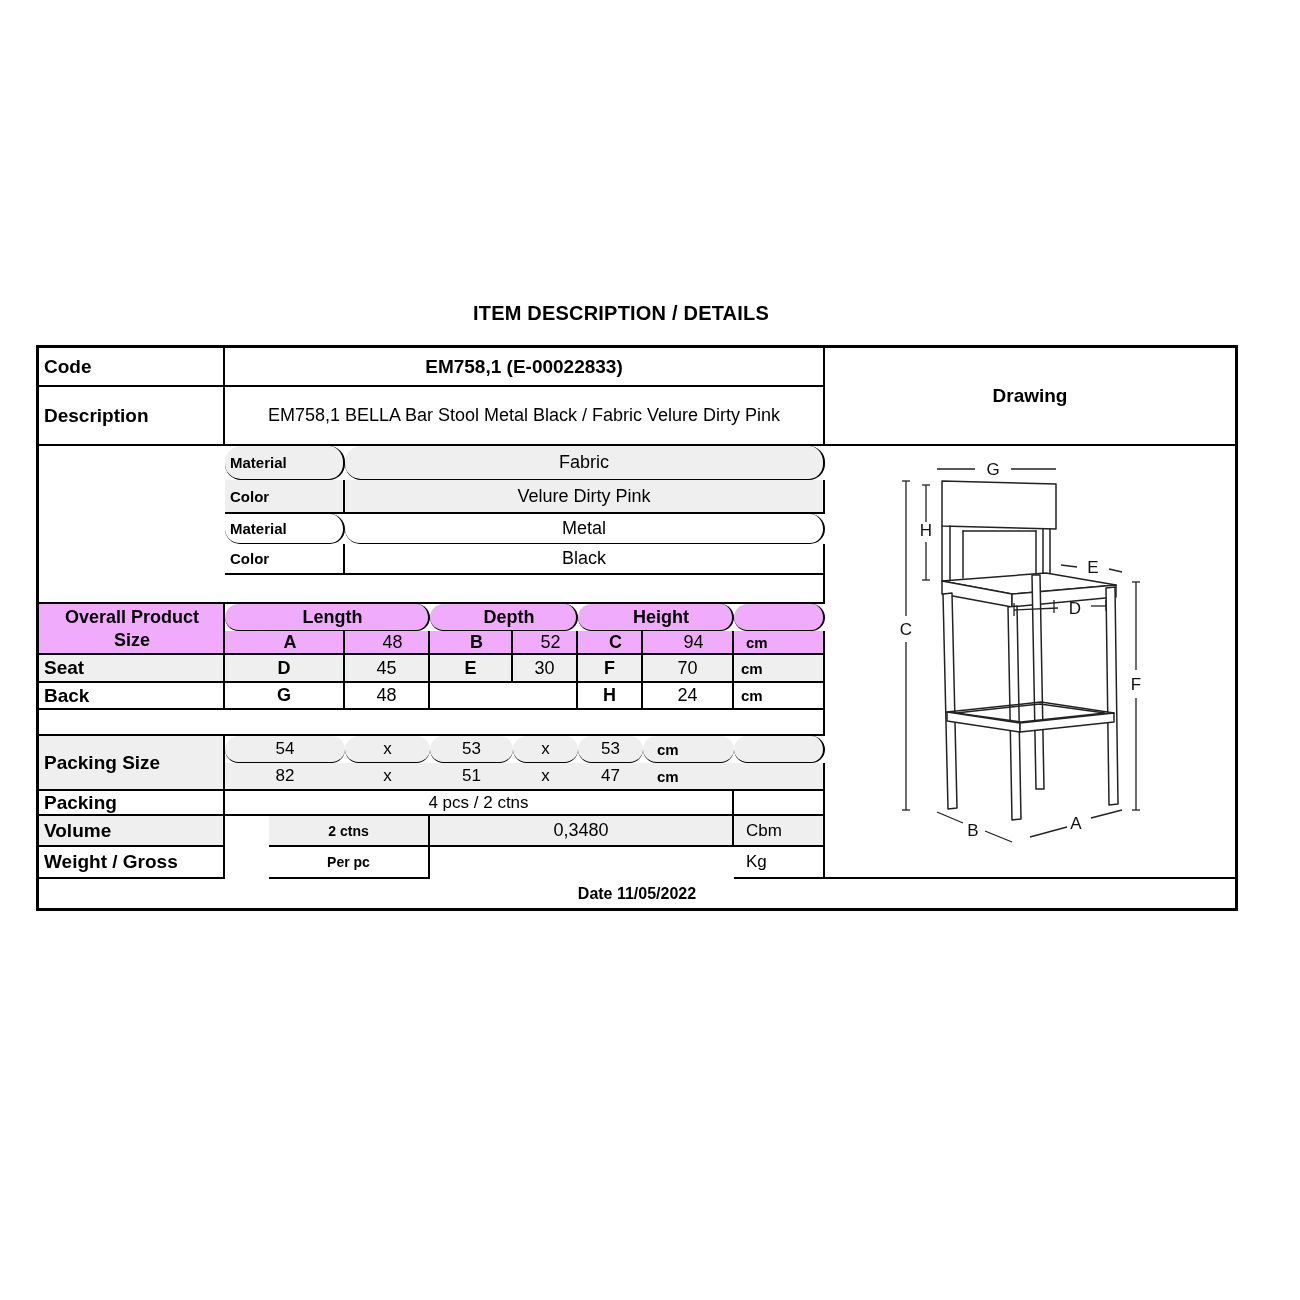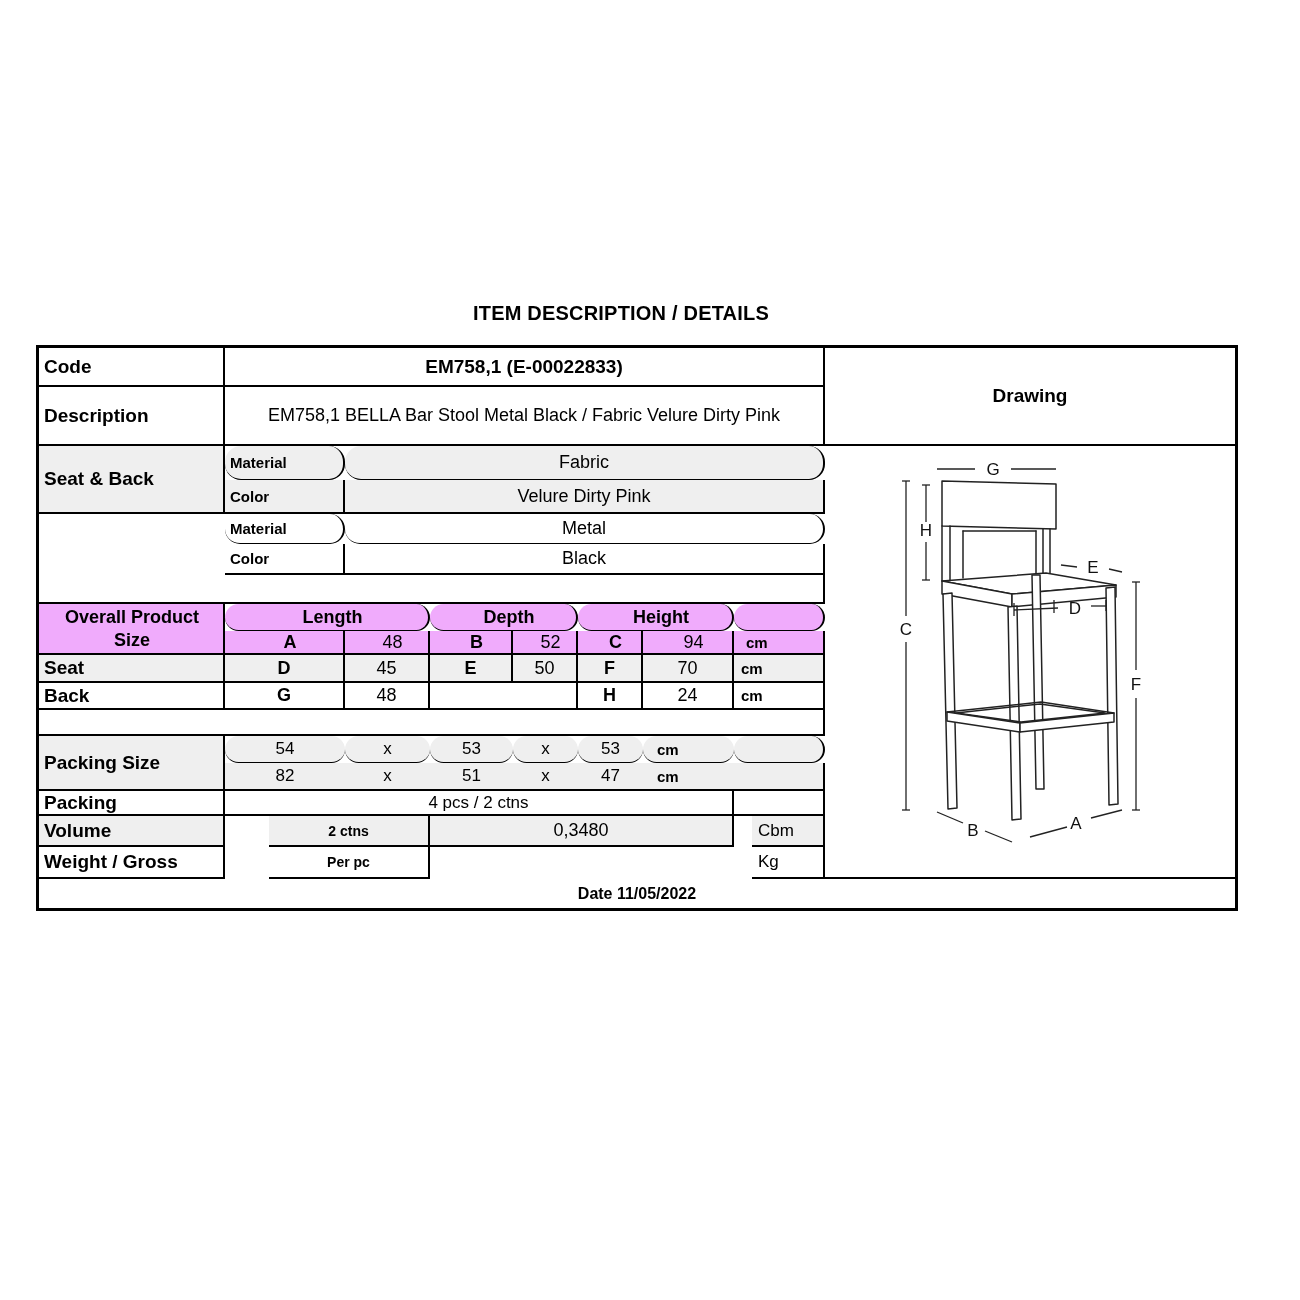--- a/index.html
+++ b/index.html
@@ -17,21 +17,21 @@
   .sub{justify-content:flex-start;padding-left:5px;font-weight:700;font-size:15px;}
   .vbold{font-weight:700;font-size:19px;}
   .hdr{font-weight:700;font-size:19px;}
   .desc{text-align:center;padding:0 30px;line-height:1.35;}
   .ctrlbl{font-weight:700;font-size:18px;text-align:center;line-height:1.25;padding:0 10px;}
   .key{font-weight:700;}
   .unit{justify-content:flex-start;padding-left:7px;font-weight:700;font-size:15px;}
   .unitcm{justify-content:flex-start;padding-left:14px;font-weight:700;font-size:15px;}
   .pk{font-size:17px;}
   .smb{font-weight:700;font-size:14px;margin-left:44px;}
-  .u2{justify-content:flex-start;padding-left:6px;font-size:17px;margin-left:18px;}
+  .u2{justify-content:flex-start;padding-left:12px;font-size:17px;}
   .datec{font-weight:700;font-size:16px;}
   .gray{background:#efefef;}
   .ylw{background:#f0abfc;padding-left:12px;}
   .bb1{border-bottom-width:1px;border-radius:16px;}
   .nbr{border-right:none;}
   .nbb{border-bottom:none;}
   .draw{padding:0;align-items:stretch;justify-content:stretch;}
   .draw svg{display:block;width:100%;height:100%;}
   svg text{font-family:"Liberation Sans",sans-serif;font-size:17px;fill:#111;}
 </style>
@@ -44,21 +44,20 @@
 
   <div class="spec-table">
 
     <div class="c lbl" style="grid-area:1/1/2/2">Code</div>
     <div class="c vbold" style="grid-area:1/2/2/9">EM758,1 (E-00022833)</div>
     <div class="c lbl" style="grid-area:2/1/3/2">Description</div>
 
     <div class="c hdr nbr" style="grid-area:1/9/3/10">Drawing</div>
     <div class="c desc" style="grid-area:2/2/3/9">EM758,1 BELLA Bar Stool Metal Black / Fabric Velure Dirty Pink</div>
 
-    <div class="c lbl gray" style="grid-area:3/1/5/2">Seat &amp; Back</div>
     <div class="c sub gray bb1" style="grid-area:3/2/4/3">Material</div>
     <div class="c gray bb1" style="grid-area:3/3/4/9">Fabric</div>
     <div class="c sub gray" style="grid-area:4/2/5/3">Color</div>
     <div class="c gray" style="grid-area:4/3/5/9">Velure Dirty Pink</div>
 
     <div class="c draw nbr" style="grid-area:3/9/18/10">
       <svg viewBox="0 0 410 431" preserveAspectRatio="xMidYMid meet">
         <g stroke="#222" stroke-width="1.5" fill="#ffffff" stroke-linejoin="round" stroke-linecap="round">
 
           <polygon points="117,35 231,38 231,83 117,80"></polygon>
@@ -151,21 +150,21 @@
     <div class="c key ylw" style="grid-area:9/4/10/5">B</div>
     <div class="c ylw" style="grid-area:9/5/10/6">52</div>
     <div class="c key ylw" style="grid-area:9/6/10/7">C</div>
     <div class="c ylw" style="grid-area:9/7/10/8">94</div>
     <div class="c unit ylw" style="grid-area:9/8/10/9">cm</div>
 
     <div class="c lbl gray" style="grid-area:10/1/11/2">Seat</div>
     <div class="c key gray" style="grid-area:10/2/11/3">D</div>
     <div class="c gray" style="grid-area:10/3/11/4">45</div>
     <div class="c key gray" style="grid-area:10/4/11/5">E</div>
-    <div class="c gray" style="grid-area:10/5/11/6">50</div>
+    <div class="c gray" style="grid-area:10/5/11/6">30</div>
     <div class="c key gray" style="grid-area:10/6/11/7">F</div>
     <div class="c gray" style="grid-area:10/7/11/8">70</div>
     <div class="c unit gray" style="grid-area:10/8/11/9">cm</div>
 
     <div class="c lbl" style="grid-area:11/1/12/2">Back</div>
     <div class="c key" style="grid-area:11/2/12/3">G</div>
     <div class="c" style="grid-area:11/3/12/4">48</div>
     <div class="c" style="grid-area:11/4/12/6"></div>
     <div class="c key" style="grid-area:11/6/12/7">H</div>
     <div class="c" style="grid-area:11/7/12/8">24</div>

